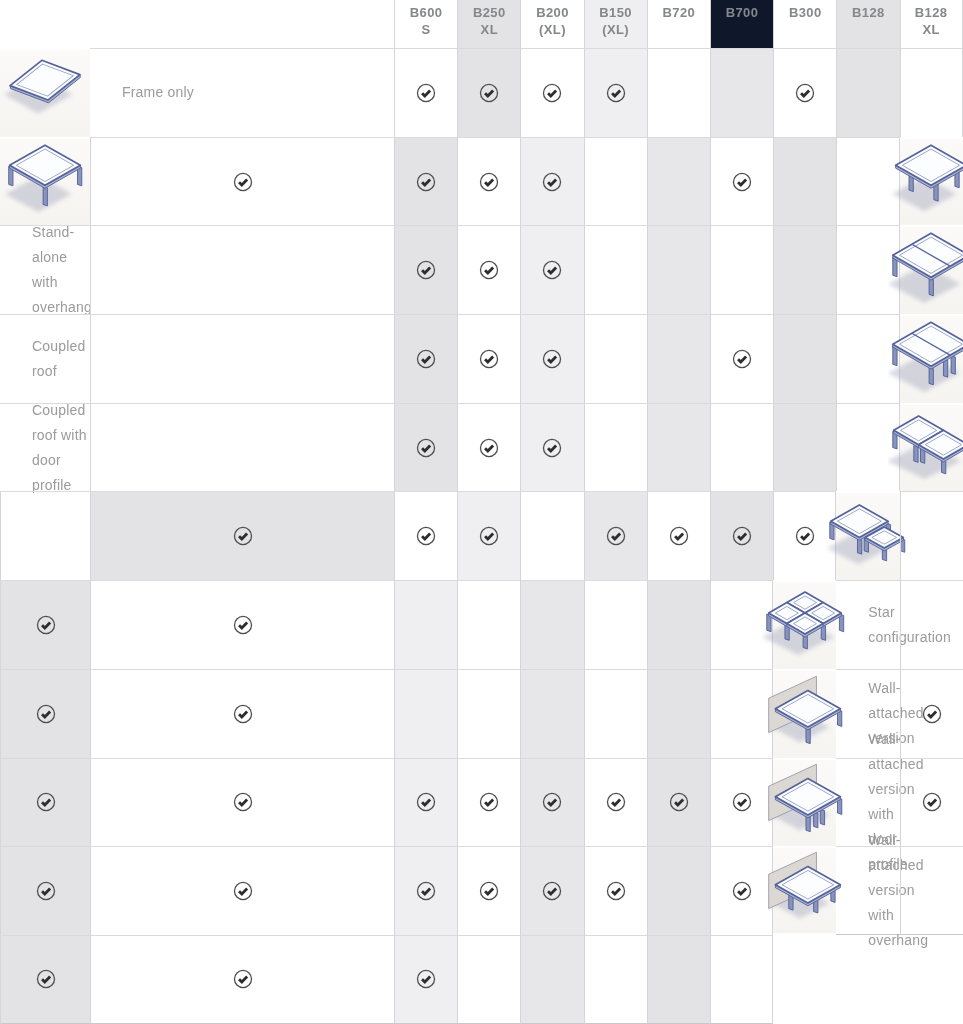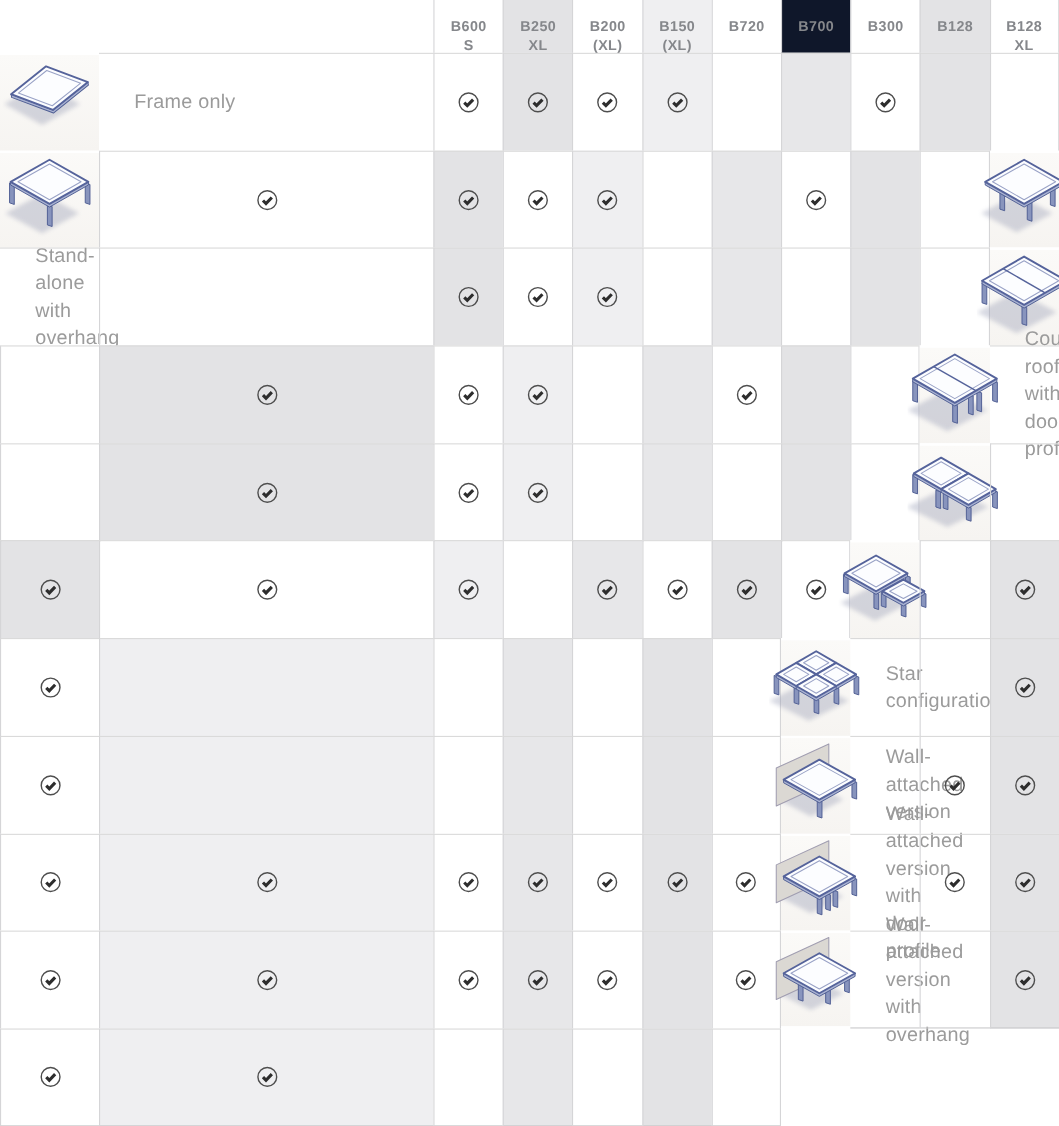--- a/index.html
+++ b/index.html
@@ -10,36 +10,36 @@
   }
   #grid {
     display: grid;
     width: 963px; height: 1024px;
     grid-template-columns: 90px 304px repeat(9, 63.2px);
     grid-template-rows: 48px repeat(11, 88.7px);
   }
   .corner { background: #fff; }
   .hcell {
     font-size: 13px; font-weight: bold; color: #85878b;
-    text-align: center; padding-top: 15px; line-height: 17px;
+    text-align: center; padding-top: 4px; line-height: 17px;
     letter-spacing: 0.4px;
     border-left: 1px solid #d5d5d7;
   }
   .hcell.last { border-right: 1px solid #d5d5d7; }
   .icell {
     background: linear-gradient(180deg, #fbfaf8 0%, #f6f4f1 100%);
     border-top: 2px solid #ffffff;
     display: flex; align-items: center; justify-content: center;
   }
   .icell.lastrow { border-bottom: 2px solid #ffffff; }
   .lcell {
     border-top: 1px solid #dadada;
     display: flex; align-items: center;
     padding-left: 32px;
-    font-size: 18px; color: #9b9b9b; line-height: 25px;
+    font-size: 14px; color: #9b9b9b; line-height: 25px;
     letter-spacing: 0.2px;
   }
   .lcell span { display: block; max-width: 225px; }
   .ccell {
     border-top: 1px solid #dadada;
     border-left: 1px solid #d5d5d7;
     display: flex; align-items: center; justify-content: center;
   }
   .ccell.last { border-right: 1px solid #d5d5d7; }
   .lcell.lastrow, .ccell.lastrow { border-bottom: 1px solid #c9c9cb; }
@@ -234,20 +234,23 @@
           <polygon points="5,30 9.5,31.5 9.5,50.5 5,49" fill="#8894bd" stroke="#4d5c92" stroke-width="0.9" stroke-linejoin="round"></polygon>
           <polygon points="43,52 47.5,53.5 47.5,70.5 43,69" fill="#8894bd" stroke="#4d5c92" stroke-width="0.9" stroke-linejoin="round"></polygon>
           <polygon points="81,30 85.5,31.5 85.5,50.5 81,49" fill="#8894bd" stroke="#4d5c92" stroke-width="0.9" stroke-linejoin="round"></polygon>
           <polygon points="5,28 45,51 85,28 85,31 45,54 5,31" fill="#aab3d2" stroke="#4d5c92" stroke-width="0.9" stroke-linejoin="round"></polygon>
           <polygon points="45,5 85,28 45,51 5,28" fill="#fcfdff" stroke="#55639b" stroke-width="1.8" stroke-linejoin="round"></polygon>
           <polygon points="45,9 78,28 45,47 12,28" fill="none" stroke="#99a2c6" stroke-width="1" stroke-linejoin="round"></polygon>
           <line x1="25" y1="16.5" x2="65" y2="39.5" stroke="#55639b" stroke-width="1.4"></line>
         </svg>
       </div>
     </div>
+    <div class="lcell">
+      <span>Coupled roof</span>
+    </div>
     <div class="ccell"></div>
     <div class="ccell" style="background: rgb(227, 227, 229);">
       <svg viewBox="0 0 24 24" width="22" height="22">
         <circle cx="12" cy="12" r="9.3" fill="none" stroke="#4e4e4e" stroke-width="1.4"></circle>
         <path d="M7.7 12.3 L10.7 15.3 L16.5 9.3" fill="none" stroke="#2d2d2d" stroke-width="3.1"></path>
       </svg>
     </div>
     <div class="ccell">
       <svg viewBox="0 0 24 24" width="22" height="22">
         <circle cx="12" cy="12" r="9.3" fill="none" stroke="#4e4e4e" stroke-width="1.4"></circle>

